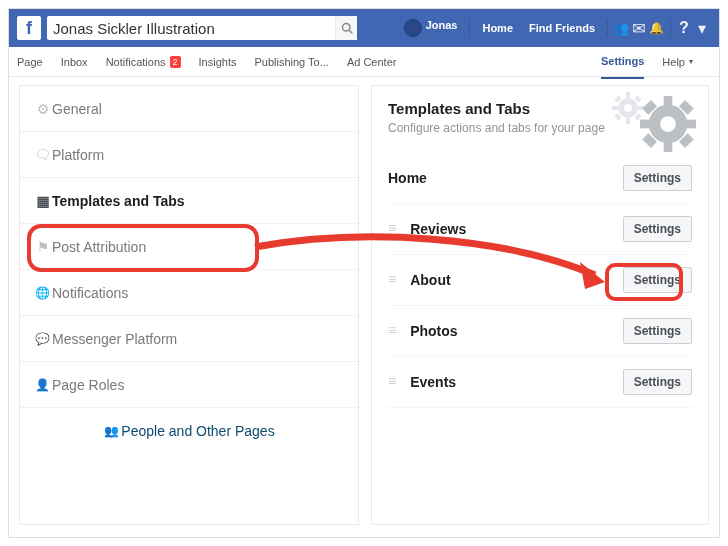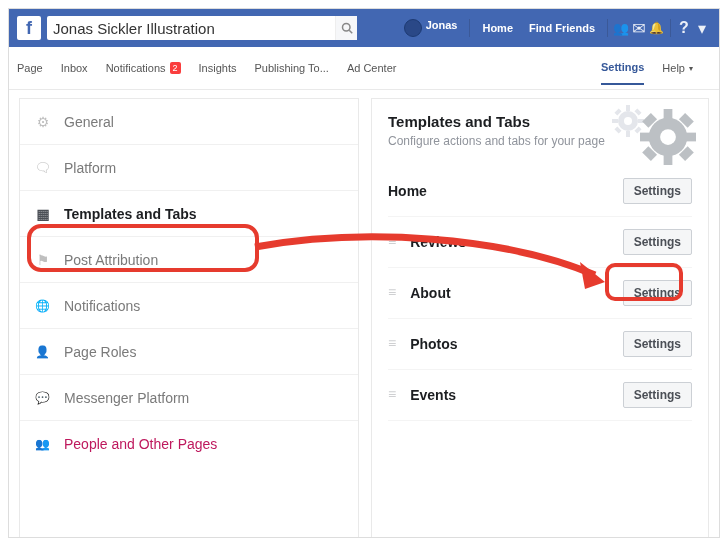--- a/index.html
+++ b/index.html
@@ -12,33 +12,33 @@
   .searchbox { background: #fff; height: 24px; width: 310px; border-radius: 2px; display: flex; align-items: center; padding: 0 6px; color: #333; font-size: 15px; }
   .searchbox .q { flex: 1; color: #333; }
   .searchbox .mag { width: 22px; text-align: center; color: #888; background: #f6f7f9; margin-right: -6px; height: 24px; display:flex; align-items:center; justify-content:center; border-left:1px solid #eee;}
   .top-spacer { flex: 1; }
   .top-link { font-size: 11px; font-weight: bold; color: #fff; margin: 0 8px; cursor: pointer; display:flex; align-items:flex-start; gap:4px;}
   .top-icon { width: 18px; height: 18px; display:inline-flex; align-items:center; justify-content:center; opacity:0.9; }
   .avatar { width:18px; height:18px; border-radius:50%; background:#2a4887; border:1px solid #1d3a73;}
   .divider-v { width:1px; height:18px; background:#3b5998; margin:0 4px;}
 
   
-  .tabsbar { height: 43px; border-bottom: 1px solid #e9e9e9; display: flex; align-items: center; padding: 0 8px; font-size: 11px; color: #555; }
+  .tabsbar { height: 30px; border-bottom: 1px solid #e9e9e9; display: flex; align-items: center; padding: 0 8px; font-size: 11px; color: #555; }
   .tab { margin-right: 18px; cursor: pointer; display:flex; align-items:center; gap:4px;}
   .notif-badge { background:#fa3e3e; color:#fff; font-size:9px; padding:0 3px; border-radius:2px; line-height:12px;}
   .tabs-spacer { flex:1; }
   .tab.active { color:#365899; font-weight:bold; border-bottom:2px solid #365899; height:34px; display:flex; align-items:center;}
   .tab.help { color:#555; }
 
   
   .content { display:flex; gap:12px; padding:8px 10px; height: calc(100% - 72px); }
   .sidebar { width: 340px; border:1px solid #e9e9e9; background:#fff;}
-  .side-item { height:46px; border-bottom:1px solid #f0f0f0; display:flex; align-items:center; padding:0 14px; color:#7a7a7a; font-size:14px; cursor:pointer; gap:12px;}
+  .side-item { height:46px; border-bottom:1px solid #f0f0f0; display:flex; align-items:center; padding:0 14px; color:#7a7a7a; font-size:14px; cursor:pointer; }
   .side-item.active { color:#1c1e21; font-weight:bold; }
-  .side-item:last-child { border-bottom:none; color:#be185d;}
+  .side-item:last-child { border-bottom:none; color:#0c4a6e;justify-content:center;}
   .side-icon { width:18px; height:18px; display:flex; align-items:center; justify-content:center; color:#bfbfbf; font-size:14px;}
   .side-item.active .side-icon { color:#4b4f56; }
 
   .mainpanel { flex:1; border:1px solid #e9e9e9; background:#fff; padding:14px 16px; position:relative; overflow:hidden;}
   .panel-title { font-size:15px; font-weight:bold; color:#1c1e21; margin-bottom:4px;}
   .panel-sub { font-size:12px; color:#90949c; margin-bottom:18px;}
   .tab-row { display:flex; align-items:center; justify-content:space-between; padding:12px 0; border-bottom:1px solid #f4f4f4;}
   .tab-row .lbl { display:flex; align-items:center; gap:14px; font-size:14px; font-weight:bold; color:#1c1e21;}
   .drag-icon { color:#cfd0d2; font-size:14px; line-height:0.7;}
   .settings-btn { background:#f5f6f7; border:1px solid #ccd0d5; color:#4b4f56; font-size:12px; font-weight:bold; padding:5px 10px; border-radius:2px; cursor:pointer;}
@@ -139,26 +139,26 @@
       </div>
       <div class="side-item">
         <span class="side-icon i-flag"></span>
         <span>Post Attribution</span>
       </div>
       <div class="side-item">
         <span class="side-icon i-globe"></span>
         <span>Notifications</span>
       </div>
       <div class="side-item">
+        <span class="side-icon i-chat"></span>
+        <span>Messenger Platform</span>
+      </div>
+      <div class="side-item">
         <span class="side-icon i-person"></span>
         <span>Page Roles</span>
-      </div>
-      <div class="side-item">
-        <span class="side-icon i-chat"></span>
-        <span>Messenger Platform</span>
       </div>
       <div class="side-item">
         <span class="side-icon i-people"></span>
         <span>People and Other Pages</span>
       </div>
     </div>
 
     <div class="mainpanel">
       <div class="gears">
         <svg class="gear-sm" viewBox="0 0 32 32">

